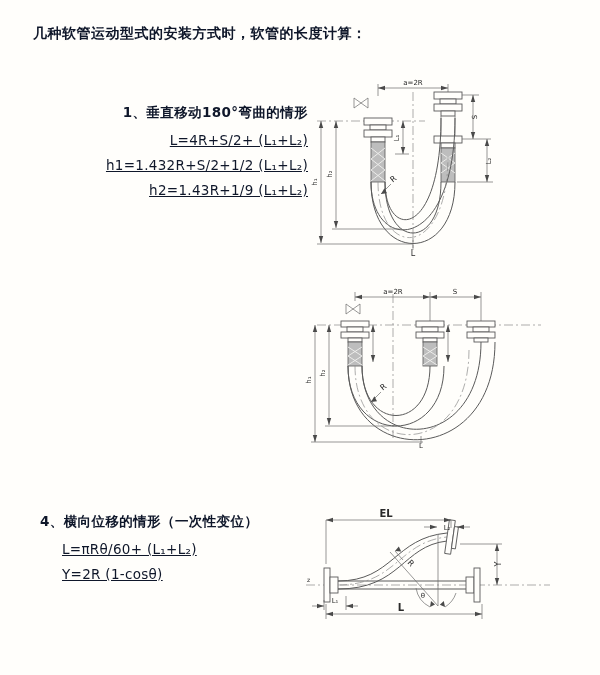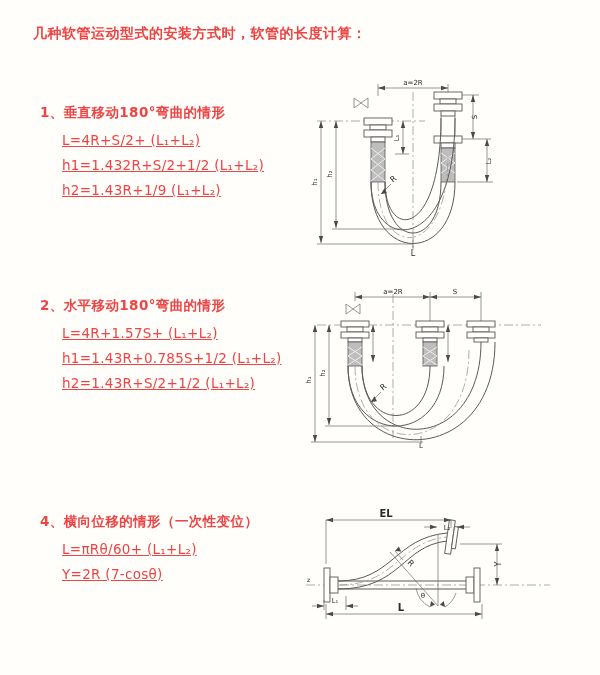--- a/index.html
+++ b/index.html
@@ -1,26 +1,26 @@
 <!DOCTYPE html>
 <html><head>
 <meta charset="utf-8">
 <style>
   html,body { margin:0; padding:0; background:#e8e8e8; }
   .page {
     position:relative; width:600px; height:675px; margin:0 auto;
     background:#fffefb; overflow:hidden;
-    font-family:"DejaVu Sans","Liberation Sans",sans-serif; color:#ef4444;
+    font-family:"DejaVu Sans","Liberation Sans",sans-serif; color:#0f172a;
   }
   .title {
     position:absolute; left:33px; top:25px;
     font-size:14px; font-weight:700; letter-spacing:.5px; white-space:nowrap;
   }
   .sec { position:absolute; left:40px; width:268px; }
-  #sec1 { top:104px; } #sec2 { top:297px; } #sec3 { top:513px; }
+  #sec1 { top:104px;text-align:right; } #sec2 { top:297px; } #sec3 { top:513px; }
   .heading { font-size:13.5px; font-weight:700; margin:0 0 10px 0; letter-spacing:.4px; white-space:nowrap; }
   .formula { font-size:13.5px; margin:0 0 8px 22px; line-height:17px; letter-spacing:.3px; white-space:nowrap;text-decoration:underline; }
   .dgm { position:absolute; }
   #dgm1 { left:303px; top:76px; }
   #dgm2 { left:303px; top:278px; }
   #dgm3 { left:298px; top:500px; }
   
   .ln { stroke:#5a5a5a; stroke-width:1; fill:none; }
   .tn { stroke:#6b6b6b; stroke-width:.7; fill:none; }
   .cl { stroke:#8a8a8a; stroke-width:.7; fill:none; stroke-dasharray:9 3 2 3; }
@@ -121,26 +121,20 @@
       <path class="tn" d="M88,108 L78,118"></path>
       <path class="ah" d="M78,118 l6,-0.8 l-2.6,-5 z"></path>
       <text class="t8" x="92" y="105" text-anchor="middle" transform="rotate(-38 92 105)">R</text>
     </g>
     <g>
       <path class="tn" d="M110,162 V172"></path>
       <text class="t8" x="110" y="180" text-anchor="middle">L</text>
     </g>
   </svg>
 
-  <div class="sec" id="sec2">
-    <div class="heading">2、水平移动180°弯曲的情形</div>
-    <div class="formula">L=4R+1.57S+ (L₁+L₂)</div>
-    <div class="formula">h1=1.43R+0.785S+1/2 (L₁+L₂)</div>
-    <div class="formula">h2=1.43R+S/2+1/2 (L₁+L₂)</div>
-  </div>
 
   <svg class="dgm" id="dgm2" width="245" height="172" viewBox="0 0 245 172">
     <g>
       <path class="cl" d="M14,47 H238"></path>
       <path class="cl" d="M90,16 V160"></path>
     </g>
     <g>
       <path class="tn" d="M52,19 H178 M127,14 V43 M178,14 V43 M52,14 V23"></path>
       <path class="ah" d="M52,19 l7,-2.2 v4.4 z"></path>
       <path class="ah" d="M127,19 l-7,-2.2 v4.4 z"></path>
@@ -207,21 +201,21 @@
     </g>
     <g>
       <path class="tn" d="M118,158 V166"></path>
       <text class="t7" x="118" y="170" text-anchor="middle">L</text>
     </g>
   </svg>
 
   <div class="sec" id="sec3">
     <div class="heading">4、横向位移的情形（一次性变位）</div>
     <div class="formula">L=πRθ/60+ (L₁+L₂)</div>
-    <div class="formula">Y=2R (7-cosθ)</div>
+    <div class="formula">Y=2R (1-cosθ)</div>
   </div>
 
   <svg class="dgm" id="dgm3" width="300" height="162" viewBox="0 0 300 162">
     <g>
       <path class="cl" d="M8,85 H252"></path>
       <text class="t6" x="9" y="82">z</text>
     </g>
     <g>
       <rect class="ft" x="26" y="68" width="6" height="34"></rect>
       <rect class="ft" x="32" y="77" width="8" height="16"></rect>

